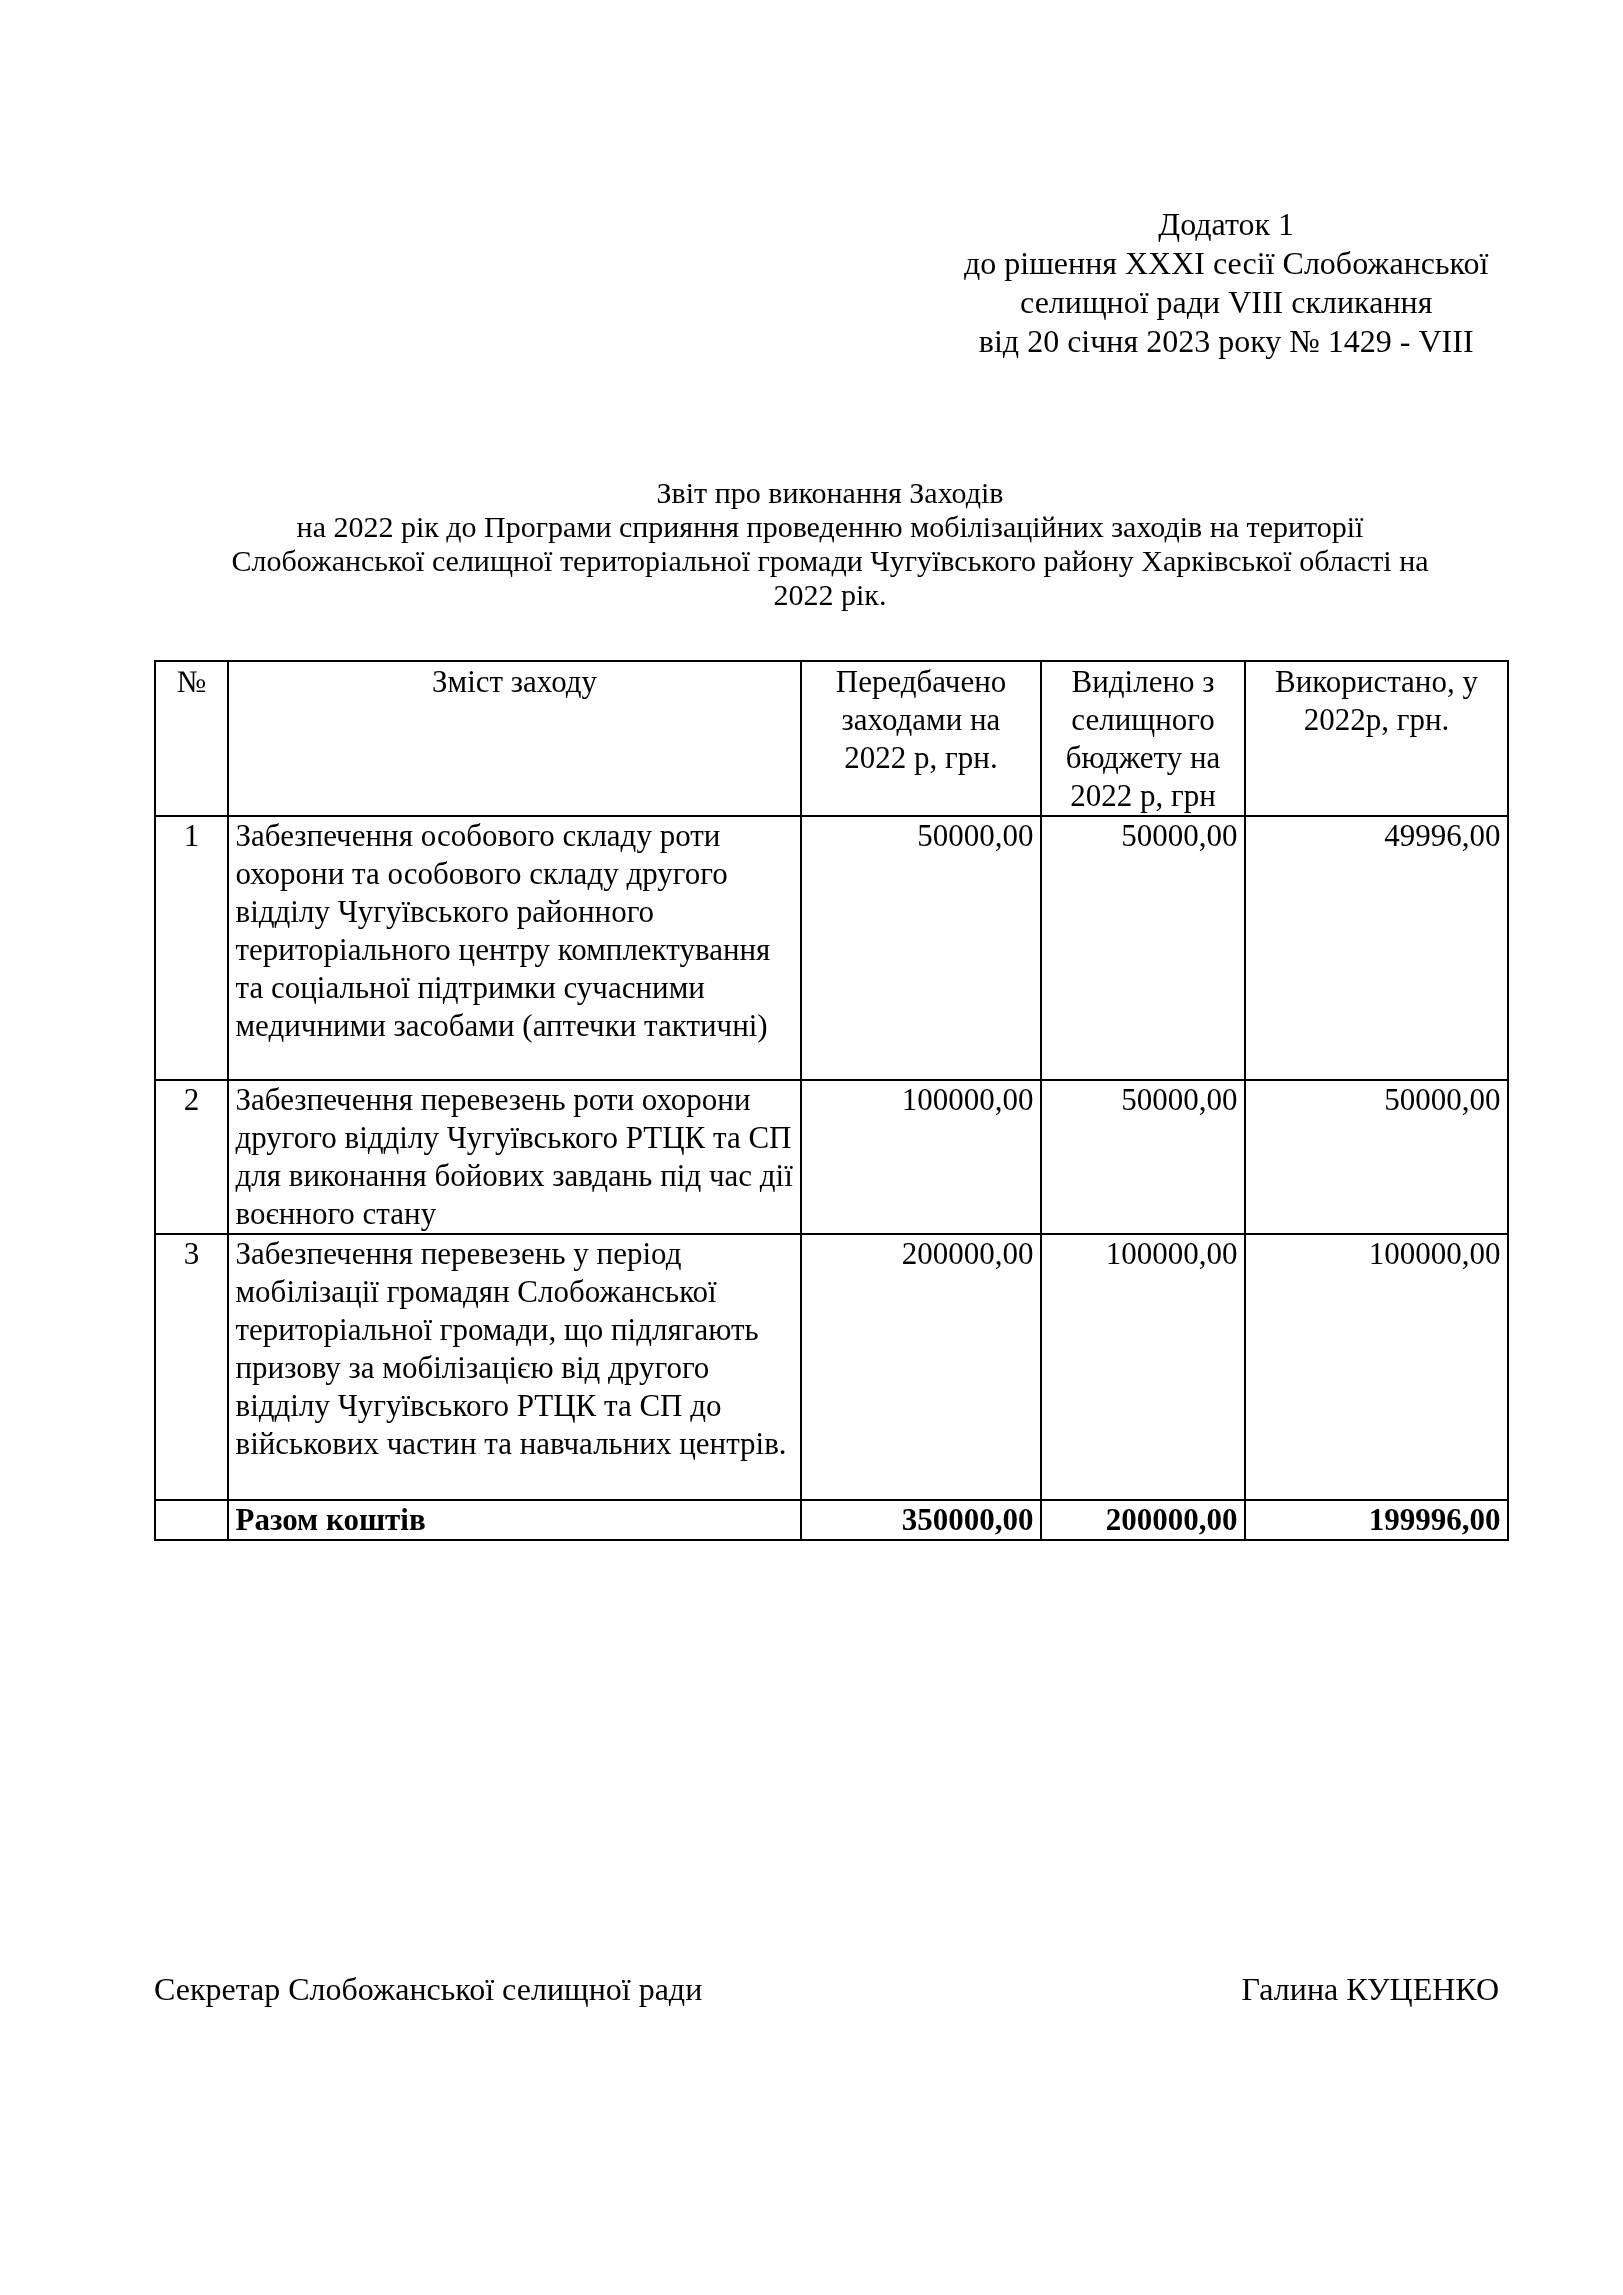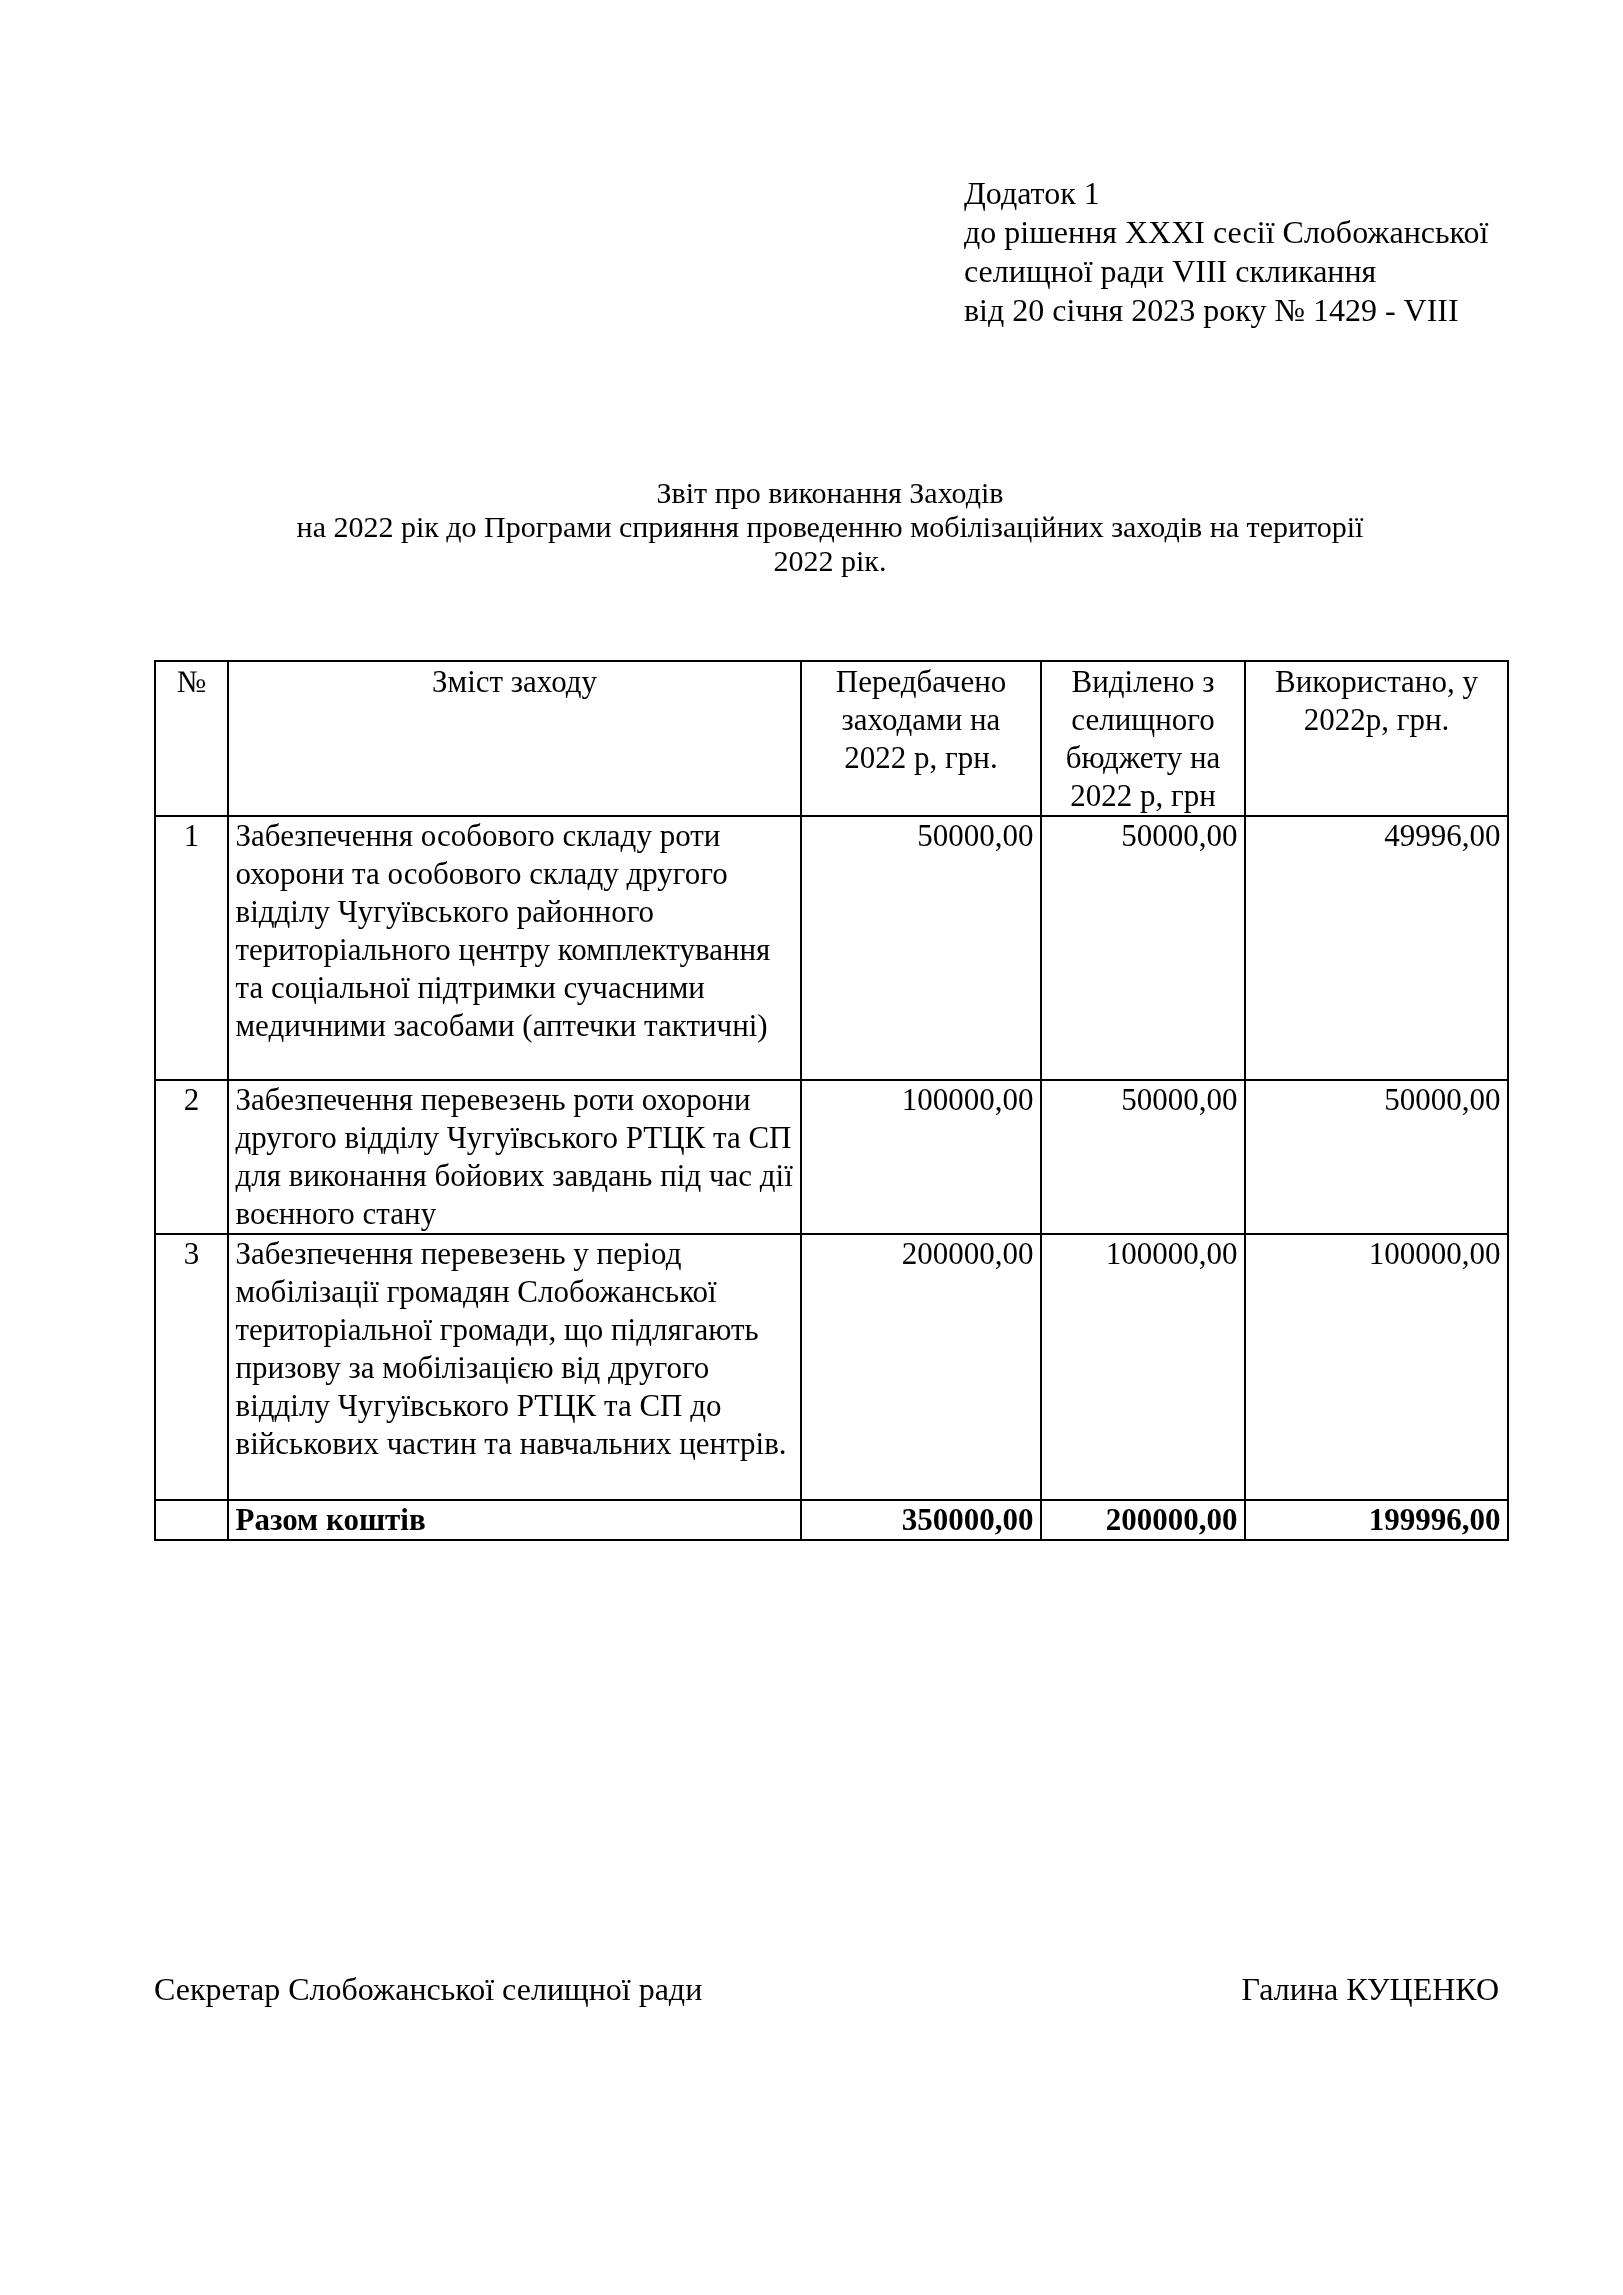--- a/index.html
+++ b/index.html
@@ -11,24 +11,25 @@
     width: 1623px;
     height: 2295px;
     position: relative;
     font-family: "Liberation Serif", "DejaVu Serif", serif;
     color: #000000;
     overflow: hidden;
   }
   .appendix {
     position: absolute;
     left: 964px;
-    top: 174px;
+    top: 205px;
     font-size: 32px;
     line-height: 39px;
     white-space: nowrap;
+    text-align: center;
   }
   .appendix div { display: block; }
   .title {
     position: absolute;
     left: 154px;
     width: 1352px;
     top: 476px;
     text-align: center;
     font-size: 30px;
     line-height: 34px;
@@ -90,20 +91,21 @@
 <div class="appendix">
   <div>Додаток 1</div>
   <div>до рішення XXXI сесії Слобожанської</div>
   <div>селищної ради VIII скликання</div>
   <div>від 20 січня 2023 року № 1429 - VIII</div>
 </div>
 
 <div class="title">
   <div>Звіт про виконання Заходів</div>
   <div>на 2022 рік до Програми сприяння проведенню мобілізаційних заходів на території</div>
+  <div>Слобожанської селищної територіальної громади Чугуївського району Харківської області на</div>
   <div>2022 рік.</div>
 </div>
 
 <table class="report">
   <colgroup>
     <col class="c-num">
     <col class="c-desc">
     <col class="c-plan">
     <col class="c-alloc">
     <col class="c-used">

